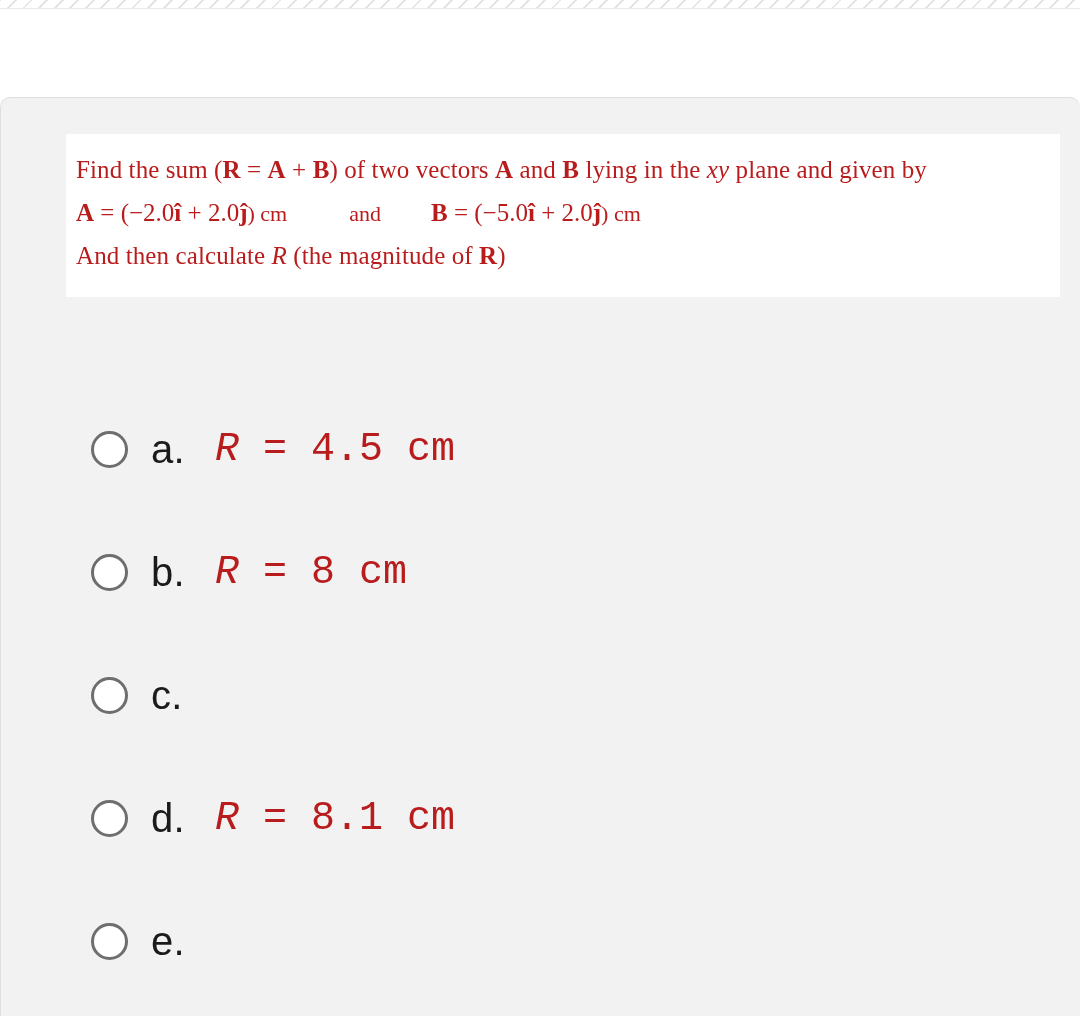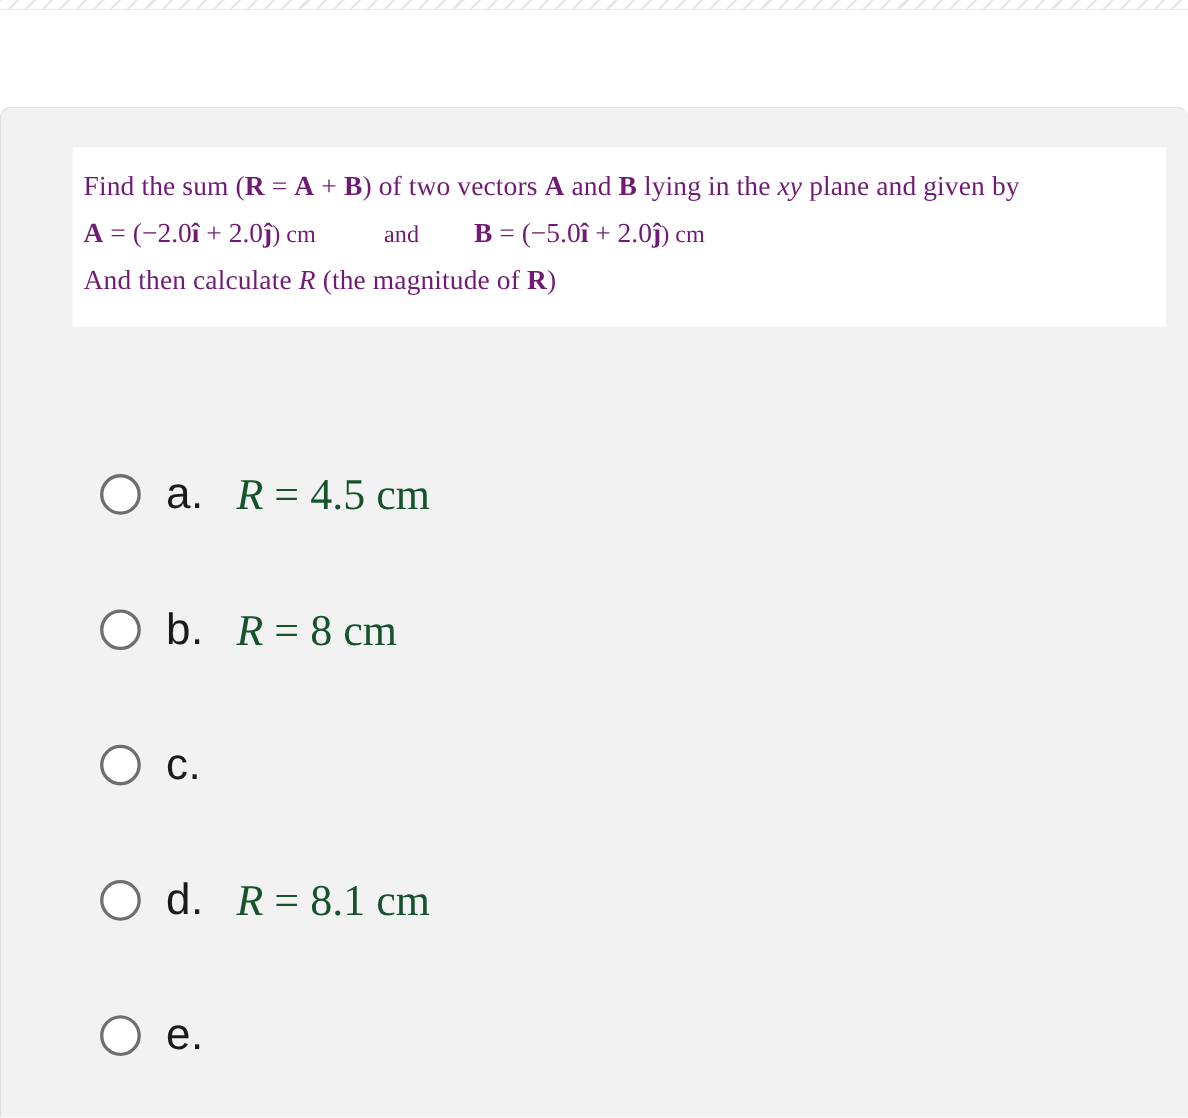--- a/index.html
+++ b/index.html
@@ -62,21 +62,21 @@
   
   #question-statement {
     position: absolute;
     top: 36px;
     left: 65px;
     width: 994px;
     min-height: 163px;
     background: #ffffff;
     padding: 14px 10px 12px 10px;
     font-family: "Liberation Serif", serif;
-    color: #701a75;
+    color: #b91c1c;
   }
   .q-line {
     font-size: 25px;
     line-height: 1.72;
     white-space: nowrap;
     letter-spacing: 0.1px;
   }
   .q-line-2 {
     font-size: 25px;
     line-height: 1.72;
@@ -119,22 +119,22 @@
   .option-letter {
     margin-left: 23px;
     font-size: 40px;
     color: #1b1b1b;
     font-family: "Liberation Sans", sans-serif;
     letter-spacing: 0.3px;
   }
   .option-value {
     margin-left: 30px;
     font-size: 40px;
-    color: #14532d;
-    font-family: Liberation Serif, serif;
+    color: #b91c1c;
+    font-family: Liberation Mono, monospace;
     white-space: pre;
   }
   .option-value .rsym {
     font-style: italic;
   }
 </style>
 </head>
 <body>
 
 <div id="top-stripe-band"></div>

